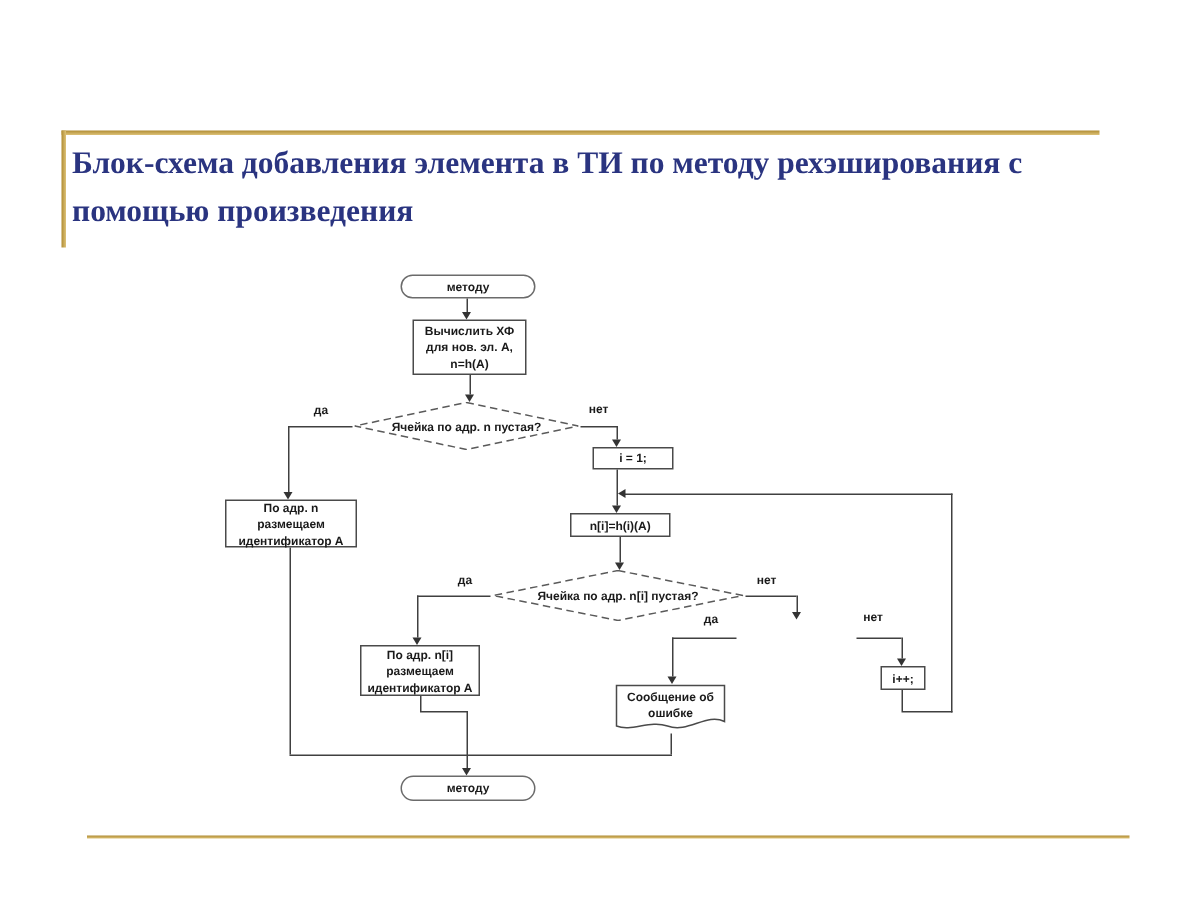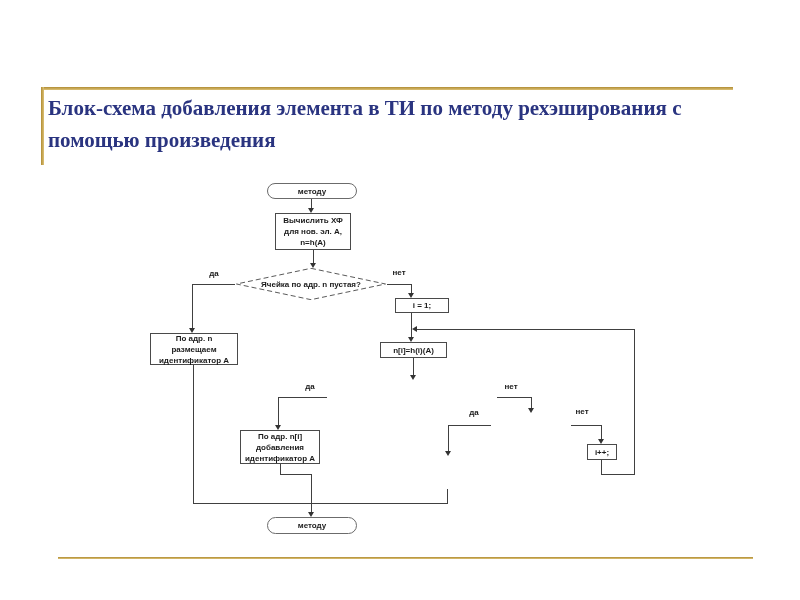--- a/index.html
+++ b/index.html
@@ -64,28 +64,41 @@
     </div>
 
     <div class="node proc" style="left:150px;top:287px;width:88px;height:32px">По адр. n
 размещаем
 идентификатор A</div>
 
     <div class="node proc" style="left:395px;top:252px;width:54px;height:15px">i = 1;</div>
 
     <div class="node proc" style="left:380px;top:296px;width:67px;height:16px">n[i]=h(i)(A)</div>
 
+    <div class="node diam" style="left:327px;top:334px;width:170px;height:34px">
+      <svg viewBox="0 0 100 100" preserveAspectRatio="none">
+        <polygon points="50,1 99,50 50,99 1,50" fill="#ffffff" stroke="#5a5a5a" stroke-dasharray="5 3" style="vector-effect:non-scaling-stroke"></polygon>
+      </svg>
+      <span class="dtxt">Ячейка по адр. n[i] пустая?</span>
+    </div>
 
     <div class="node proc" style="left:240px;top:384px;width:80px;height:34px">По адр. n[i]
-добавления
+размещаем
 идентификатор A</div>
 
 
     <div class="node proc" style="left:587px;top:398px;width:30px;height:16px">i++;</div>
 
+    <div class="node doc" style="left:410px;top:410px;width:74px;height:34px">
+      <svg width="74" height="34" viewBox="0 0 74 34">
+        <path d="M1,1 H73 V25 C61,19 49,33 35,28 C23,24 11,32 1,28 Z" fill="#ffffff" stroke="#4a4a4a"></path>
+      </svg>
+      <span class="dtxt">Сообщение об
+ошибке</span>
+    </div>
 
     <div class="node term" style="left:267px;top:471px;width:90px;height:17px">методу</div>
 
     <div class="lbl" style="left:204px;top:223px;width:20px">да</div>
     <div class="lbl" style="left:387px;top:222px;width:24px">нет</div>
     <div class="lbl" style="left:300px;top:336px;width:20px">да</div>
     <div class="lbl" style="left:499px;top:336px;width:24px">нет</div>
     <div class="lbl" style="left:464px;top:362px;width:20px">да</div>
     <div class="lbl" style="left:570px;top:361px;width:24px">нет</div>
 

